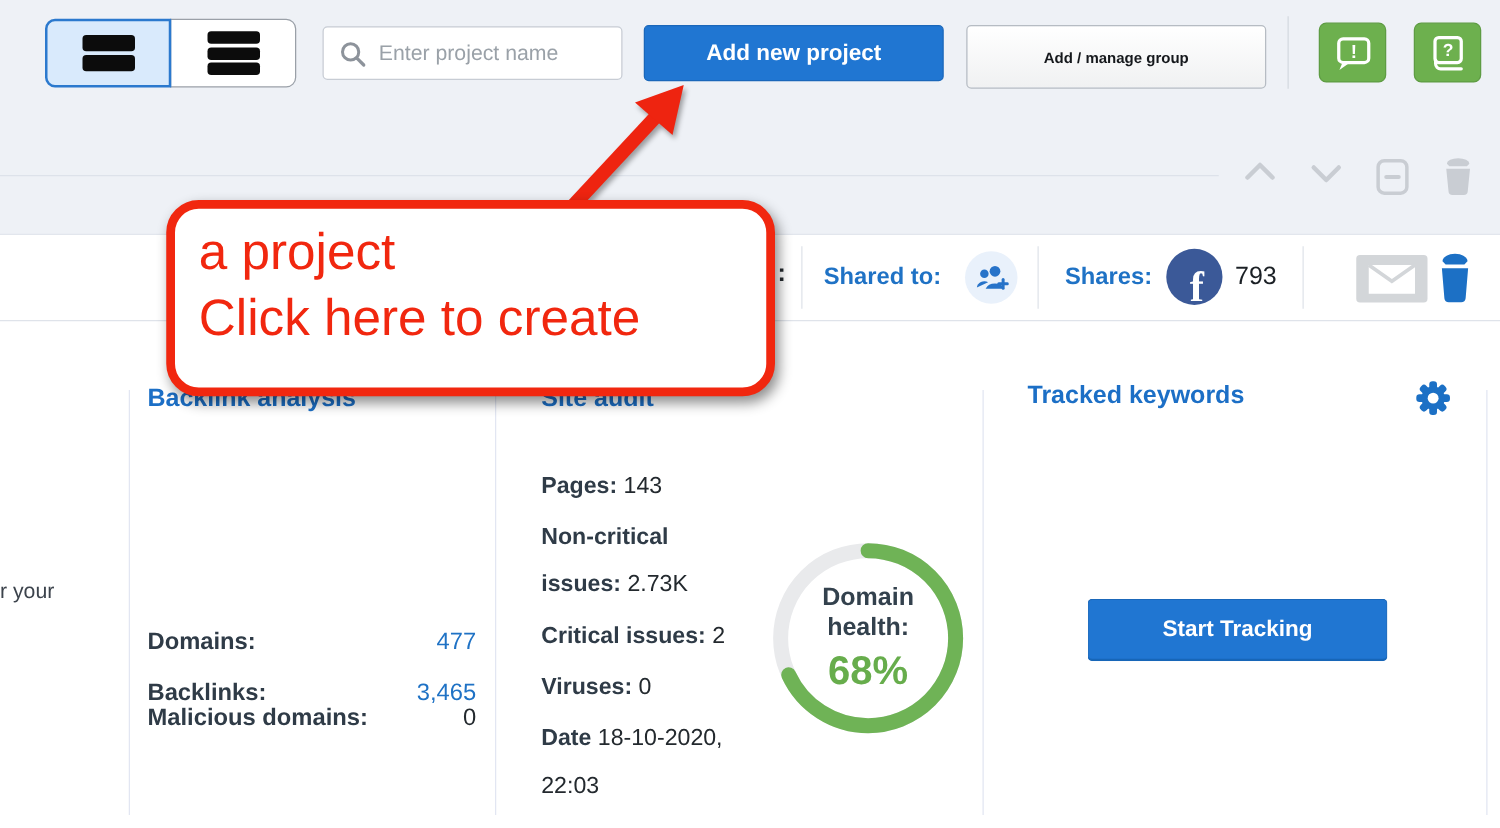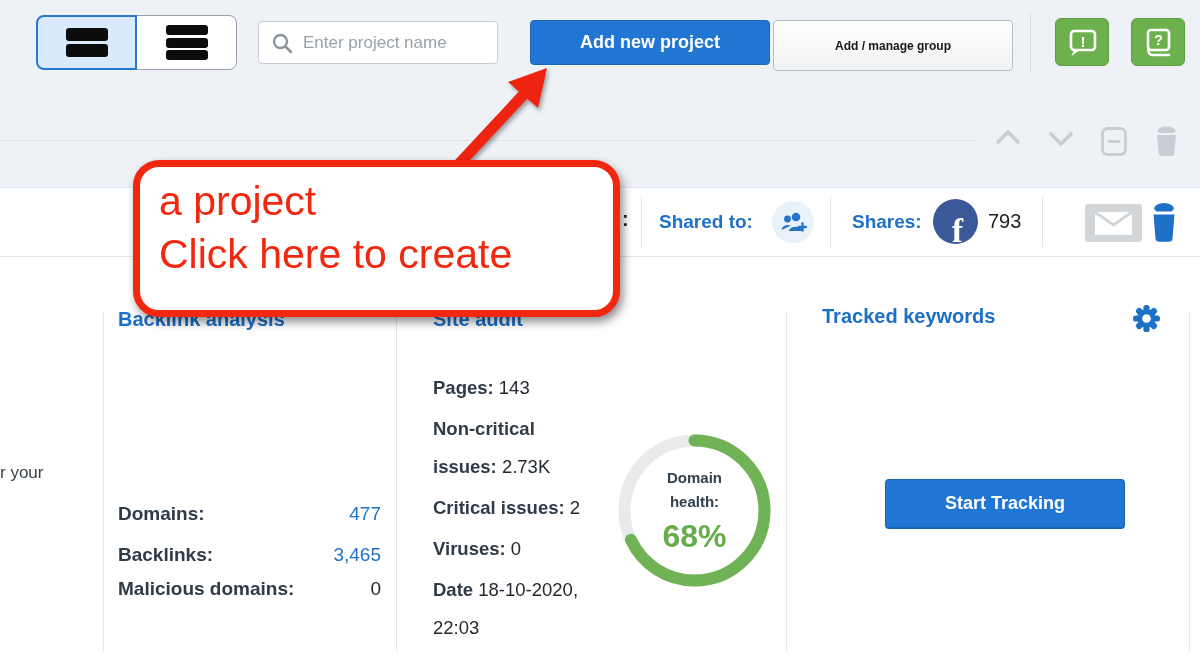--- a/index.html
+++ b/index.html
@@ -18,21 +18,21 @@
   .seg-btn.sel { background:#d9eafc; border:2px solid #2b79ce; border-radius:8px 0 0 8px; z-index:2; }
   .seg-btn.right { border-radius:0 8px 8px 0; margin-left:-1px; }
   .bars2 > div { width:42px; height:13px; background:#0c0c0c; border-radius:3px; margin:3.5px 0; }
   .bars3 > div { width:42px; height:10px; background:#0c0c0c; border-radius:3px; margin:2.5px 0; }
 
   .search-box { position:absolute; left:258px; top:21px; width:240px; height:43px; background:#fff; border:1px solid #c7ccd4; border-radius:4px; }
   .search-box svg { position:absolute; left:13px; top:11px; }
   .search-input { position:absolute; left:44px; top:0; width:190px; height:41px; border:none; outline:none; background:transparent; font-size:17px; color:#a16207; font-family:inherit; }
   .search-input::placeholder { color:#9aa1a8; }
 
-  .btn-primary { position:absolute; background:#2076d2; color:#fff; font-weight:bold; font-size:18px; border:1px solid #1a67ba; border-radius:4px; display:flex; align-items:center; justify-content:center; cursor:pointer;margin-left:15px; }
+  .btn-primary { position:absolute; background:#2076d2; color:#fff; font-weight:bold; font-size:18px; border:1px solid #1a67ba; border-radius:4px; display:flex; align-items:center; justify-content:center; cursor:pointer; }
   .add-project { left:515px; top:20px; width:240px; height:45px; }
   .btn-secondary { position:absolute; left:773px; top:20px; width:240px; height:51px; background:linear-gradient(#ffffff,#f0f1f2); border:1px solid #b6bcc3; border-radius:4px; color:#15181c; font-weight:bold; font-size:12px; display:flex; align-items:center; justify-content:center; cursor:pointer; }
   .hdr-vdiv { position:absolute; left:1030px; top:13px; width:1px; height:58px; background:#d4d9e0; }
   .btn-green { position:absolute; top:18px; width:54px; height:48px; background:#6db04e; border:1px solid #5e9c43; border-radius:6px; display:flex; align-items:center; justify-content:center; cursor:pointer; }
 
   
   .gicon { position:absolute; cursor:pointer; }
 
   
   .row-vdiv { position:absolute; top:197px; width:1px; height:50px; background:#dfe3ea; }
@@ -181,40 +181,40 @@
 
   <span class="card-title" style="left:118px; top:308px;">Backlink analysis</span>
   <div class="bl-row" style="top:503px;gap:24px;">
     <span class="lbl">Domains:</span>
       <span class="val">477</span>
   </div>
   <div class="bl-row" style="top:544px;">
     <span class="lbl">Backlinks:</span>
       <span class="val">3,465</span>
   </div>
-  <div class="bl-row" style="top:578px;">
+  <div class="bl-row" style="top:564px;">
     <span class="lbl">Malicious domains:</span>
       <span class="val dark">0</span>
   </div>
 
   <span class="card-title" style="left:433px; top:308px;">Site audit</span>
   <div class="audit-stats">
     <p><span class="lbl">Pages:</span> <span>143</span></p>
     <p><span class="lbl">Non-critical issues:</span> <span>2.73K</span></p>
     <p><span class="lbl">Critical issues:</span> <span>2</span></p>
     <p><span class="lbl">Viruses:</span> <span>0</span></p>
     <p><span class="lbl">Date</span> <span>18-10-2020, 22:03</span></p>
   </div>
   <div class="donut-wrap" style="left:616px; top:432px; width:157px; height:157px;">
     <svg width="157" height="157">
       <circle class="donut-track" cx="78.5" cy="78.5" r="70" stroke-width="12"></circle>
       <circle class="donut-val" cx="78.5" cy="78.5" r="70" stroke-width="12" style="stroke-dasharray: 299.08, 439.823;"></circle>
     </svg>
     <div class="donut-center">
-      <div class="donut-lbl" style="font-size:15px;"><span>Domain</span><br><span>health:</span></div>
+      <div class="donut-lbl" style="font-size:20px;"><span>Domain</span><br><span>health:</span></div>
       <div class="donut-big" style="font-size:32px; margin-top:4px;">68%</div>
     </div>
   </div>
 
   <span class="card-title" style="left:822px; top:305px;">Tracked keywords</span>
   <svg class="gear" width="29" height="29" viewBox="0 0 28 28">
     <g fill="#1c70c5">
       <rect x="11" y="1" width="6" height="26" rx="2.5"></rect>
       <rect x="11" y="1" width="6" height="26" rx="2.5" transform="rotate(45 14 14)"></rect>
       <rect x="11" y="1" width="6" height="26" rx="2.5" transform="rotate(90 14 14)"></rect>

